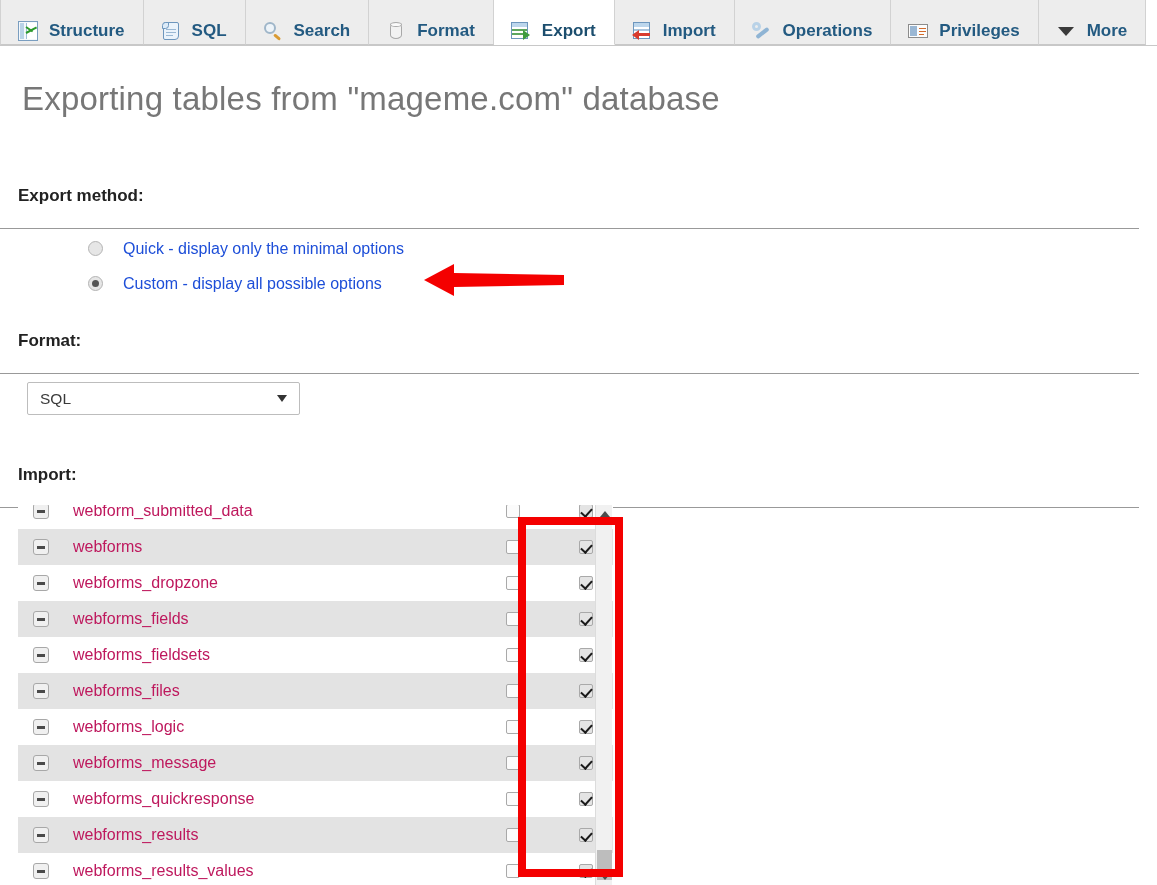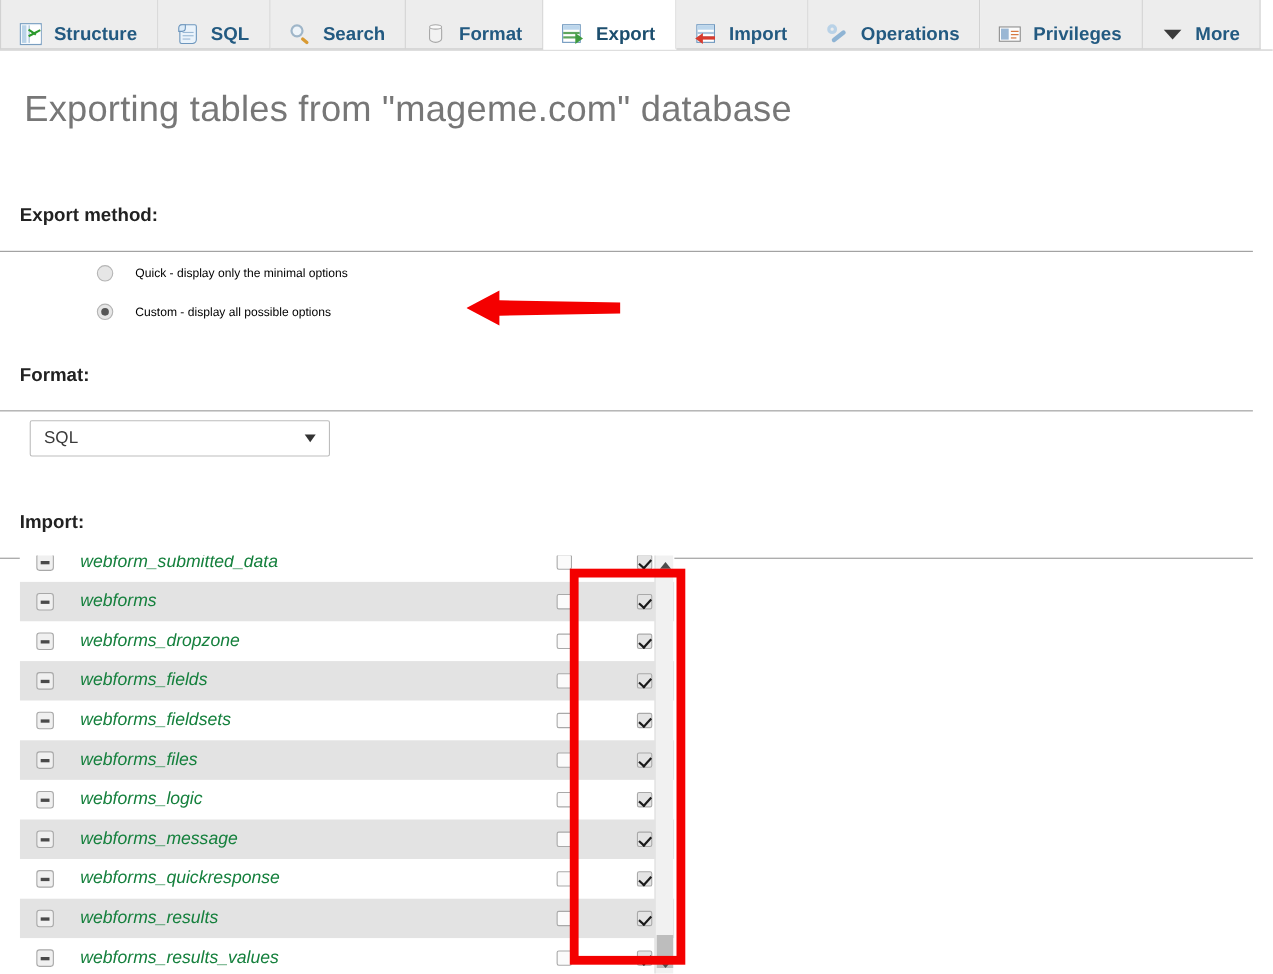--- a/index.html
+++ b/index.html
@@ -136,22 +136,22 @@
     flex: 0 0 15px;
   }
   .radio.checked::after {
     content: "";
     position: absolute; left: 3px; top: 3px;
     width: 7px; height: 7px; border-radius: 50%;
     background: #555555;
   }
   .radio-label {
     margin-left: 20px;
-    font-size: 11px;
-    color: #000000;
+    font-size: 16px;
+    color: #1d4ed8;
   }
 
   
   .format-wrap { position: absolute; top: 336px; left: 27px; }
   .select-box {
     width: 273px; height: 33px;
     background: #ffffff;
     border: 1px solid #bdbdbd;
     border-radius: 2px;
     display: flex;
@@ -202,24 +202,23 @@
     cursor: pointer;
   }
   .trow .minus::after {
     content: "";
     position: absolute; left: 3px; top: 6px;
     width: 8px; height: 3px; background: #4a4a4a;
   }
   .trow .tname {
     margin-left: 24px;
     font-size: 16px;
-    color: #15803d;
+    color: #be185d;
     flex: 1;
     white-space: nowrap;
-    font-style: italic;
   }
   .cbx {
     width: 14px; height: 14px;
     border: 1px solid #a9a9a9;
     border-radius: 2px;
     background: #fbfbfb;
     position: relative;
     flex: 0 0 14px;
     cursor: pointer;
   }

